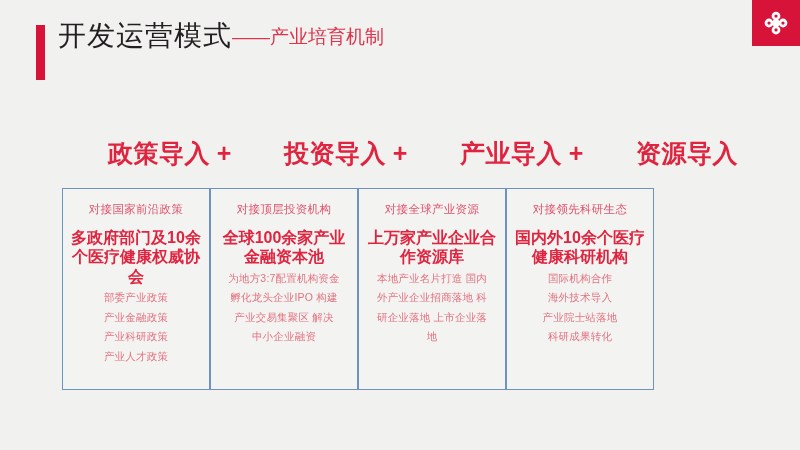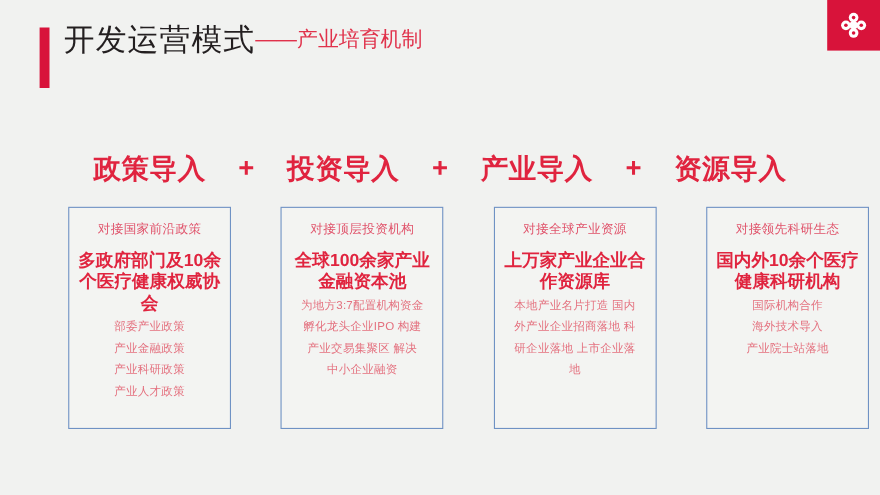--- a/index.html
+++ b/index.html
@@ -80,21 +80,21 @@
     position: absolute;
     left: 62px;
     top: 130px;
     width: 676px;
     height: 46px;
     display: flex;
     align-items: center;
   }
   .cat-item {
     flex: 0 0 148px;
-    text-align: center;
+    text-align: right;
     font-size: 25px;
     font-weight: bold;
     color: #e0243f;
     letter-spacing: 0.5px;
     white-space: nowrap;
   }
   .cat-plus {
     flex: 1 1 auto;
     text-align: center;
     font-size: 25px;
@@ -103,21 +103,20 @@
   }
 
   
   .cards {
     position: absolute;
     left: 62px;
     top: 188px;
     width: 728px;
     height: 202px;
     display: flex;
-    justify-content: space-between;
   }
   .card {
     width: 148px;
     height: 100%;
     box-sizing: border-box;
     border: 1.5px solid #6f92c4;
     background: #f3f4f2;
     padding: 14px 7px 8px 7px;
     display: flex;
     flex-direction: column;
@@ -227,16 +226,17 @@
     </div>
   </div>
 
   <div class="card">
     <div class="card-kicker">对接领先科研生态</div>
     <div class="card-title">国内外10余个医疗健康科研机构</div>
     <div class="card-body">
       <span class="line">国际机构合作</span>
       <span class="line">海外技术导入</span>
       <span class="line">产业院士站落地</span>
+      <span class="line">科研成果转化</span>
     </div>
   </div>
 
 </div>
 
 </body></html>

